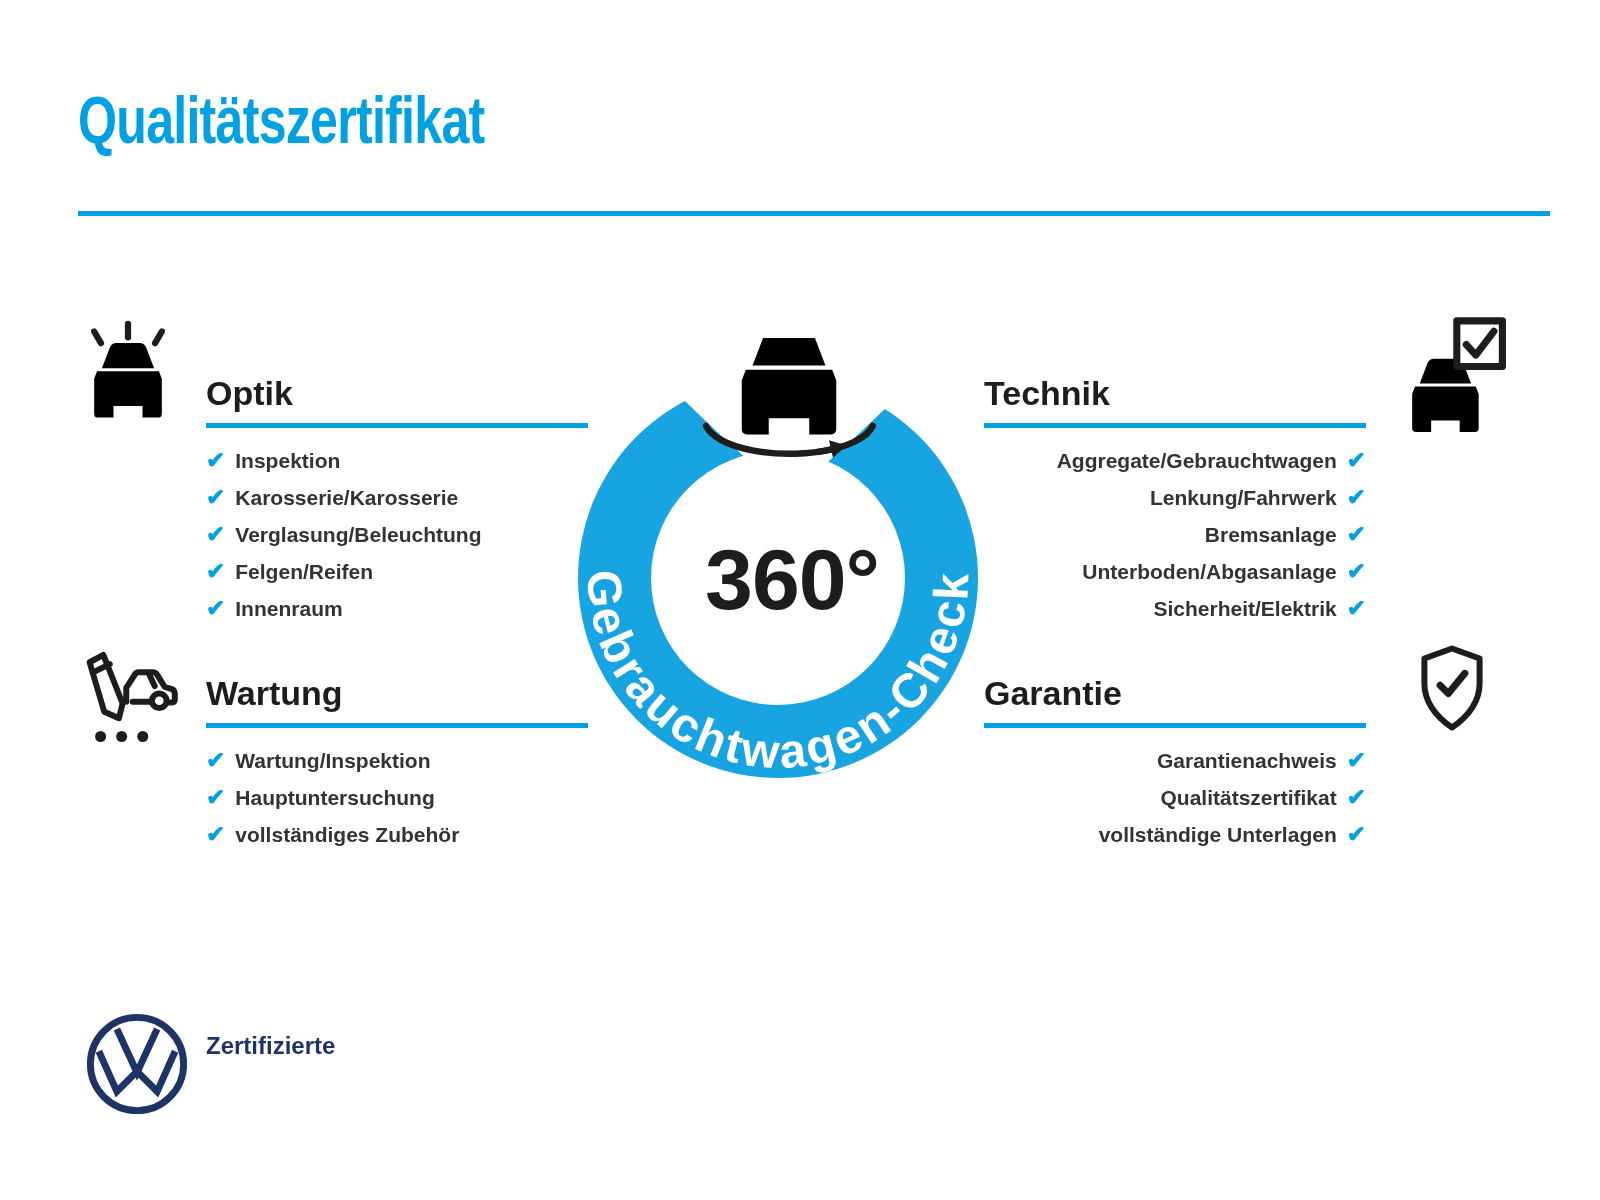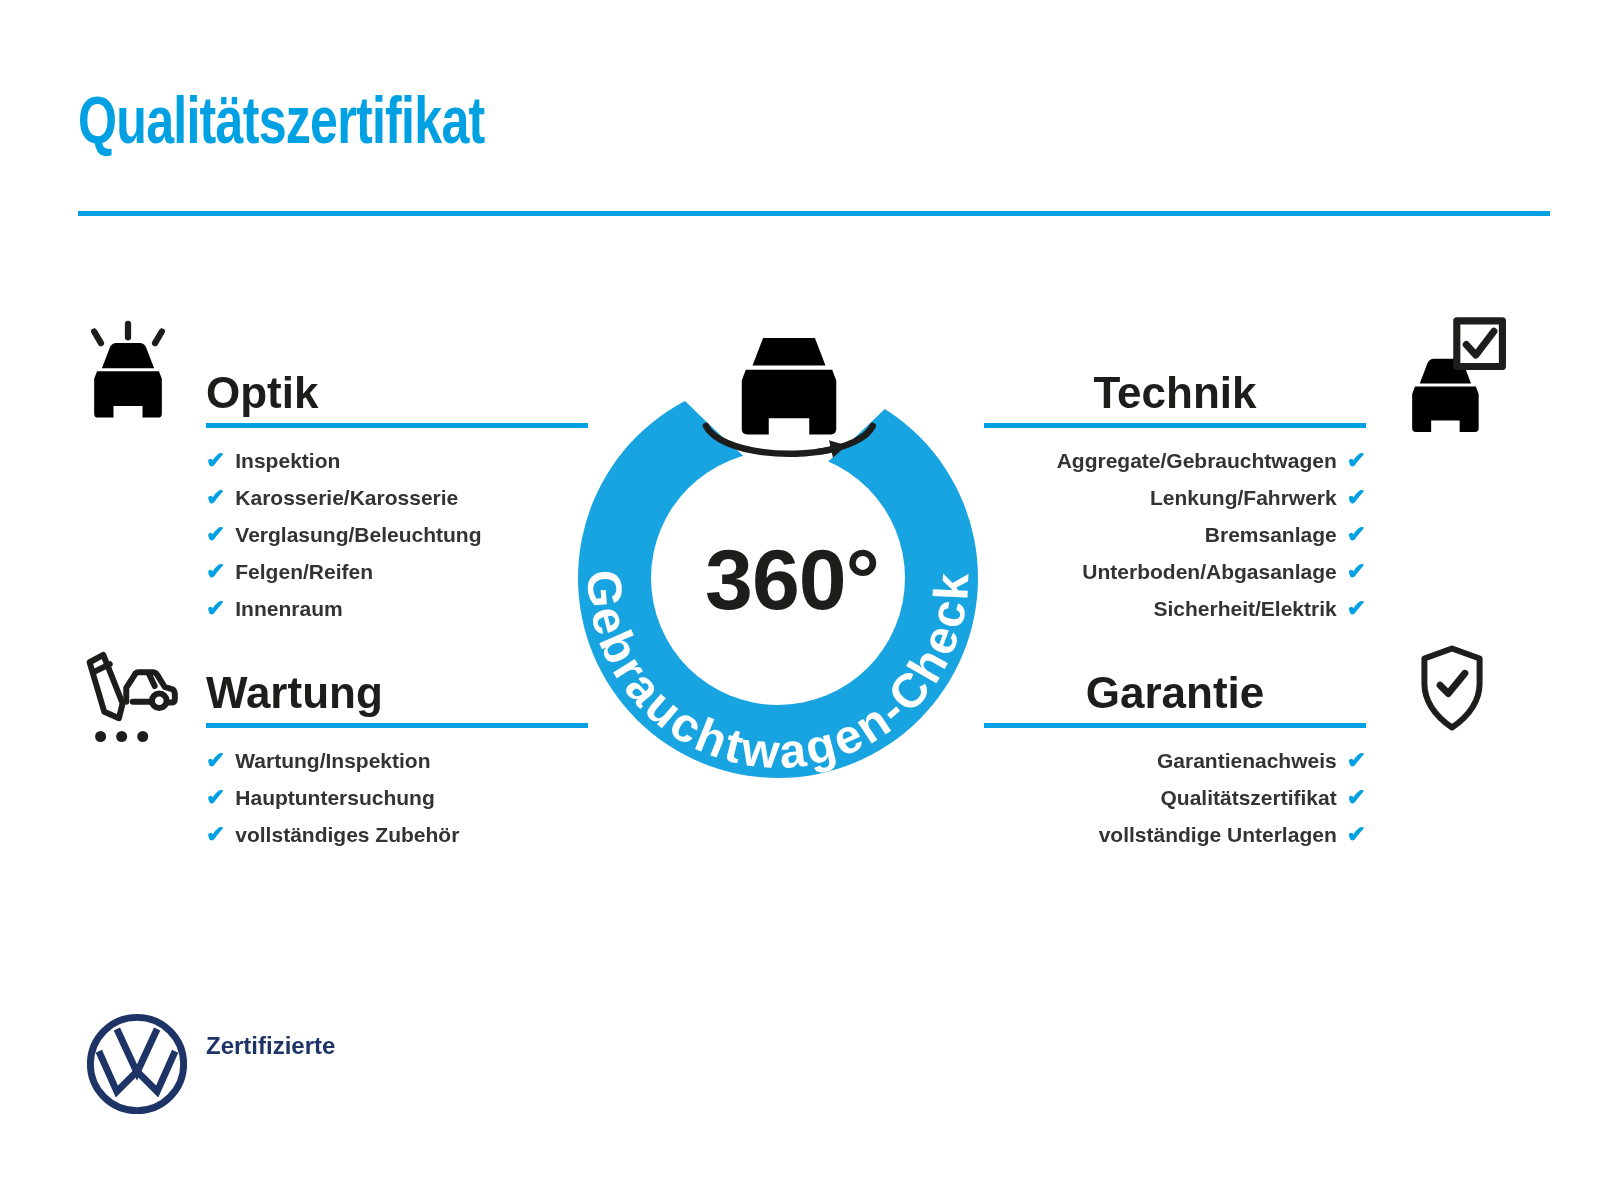--- a/index.html
+++ b/index.html
@@ -14,24 +14,24 @@
     left:78px;top:84px;
     font-size:66px;font-weight:700;color:#00a1e2;line-height:72px;
     letter-spacing:-1px;white-space:nowrap;
     transform:scaleX(0.76);transform-origin:left top;margin:0;
   }
   .title-rule{left:78px;top:211px;width:1472px;height:5px;background:#00a1e2;}
 
   
   .sec-head{border-bottom:5px solid #00a1e2;padding-bottom:11px;}
   .sec-head h2{
-    margin:0;font-size:44px;line-height:38px;font-weight:700;color:#1d1d1b;
+    margin:0;font-size:34px;line-height:38px;font-weight:700;color:#1d1d1b;
     white-space:nowrap;
   }
-  .sec-head.right h2{text-align:center;}
+  .sec-head.right h2{text-align:left;}
 
   ul.checklist{list-style:none;margin:0;padding:0;}
   ul.checklist li{
     display:flex;align-items:center;gap:10px;height:37px;
     font-size:21px;font-weight:700;color:#333333;white-space:nowrap;
   }
   ul.checklist.right li{flex-direction:row-reverse;justify-content:flex-start;}
   ul.checklist.right{text-align:right;}
   .chk{color:#00a1e2;font-size:23px;line-height:1;font-weight:700;}
 

